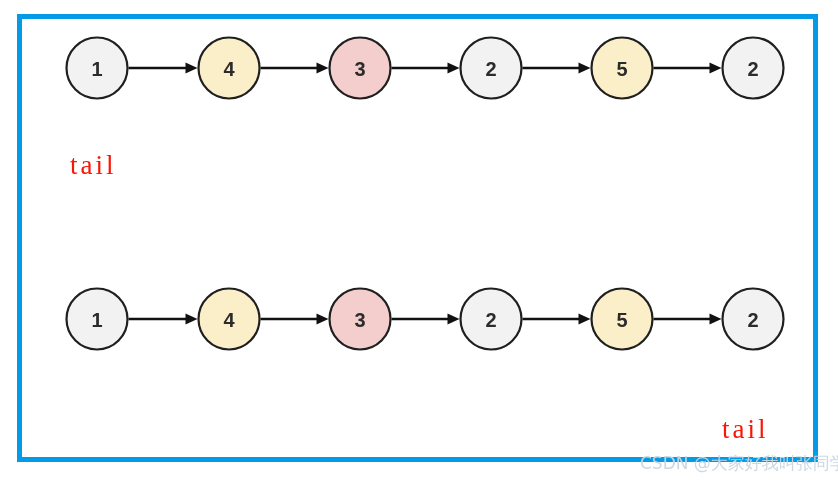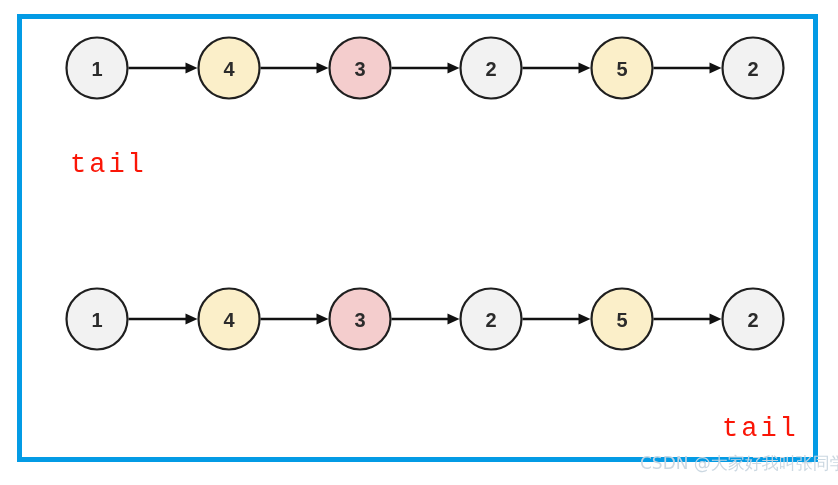--- a/index.html
+++ b/index.html
@@ -51,21 +51,21 @@
     stroke-width: 2.4;
     fill: none;
   }
   .arrow-head {
     fill: #111111;
   }
   
   .tail-label {
     position: absolute;
     color: #fa1607;
-    font-family: Liberation Mono, monospace;
+    font-family: Liberation Serif, serif;
     font-size: 27px;
     letter-spacing: 3px;
     font-weight: 400;
     white-space: nowrap;
     line-height: 1;
   }
   #tail-top  { left: 70px;  top: 152px; }
   #tail-bottom { left: 722px; top: 416px; }
   
   #watermark {

